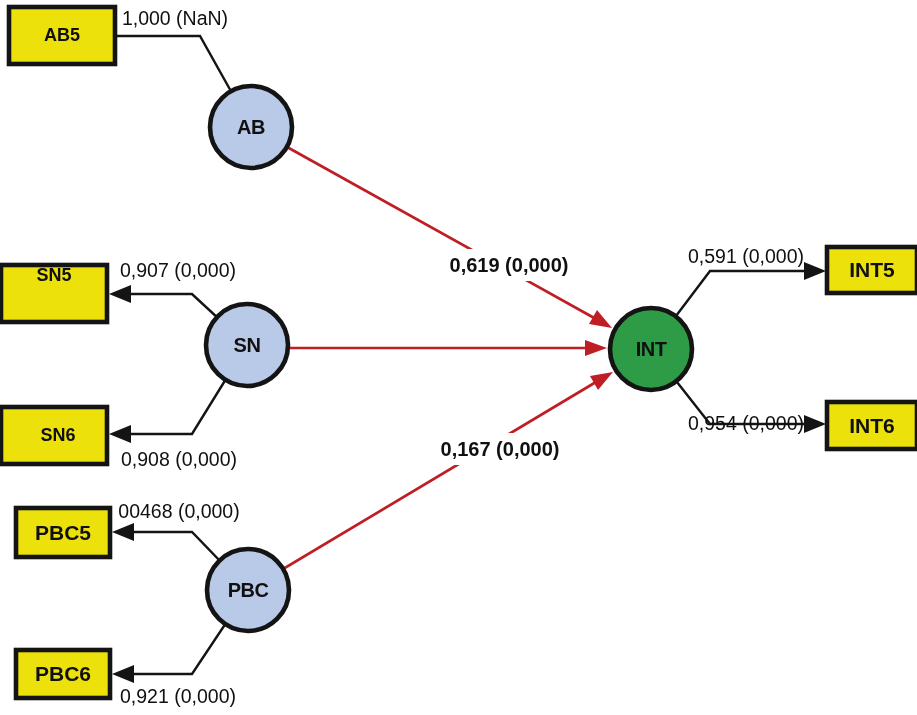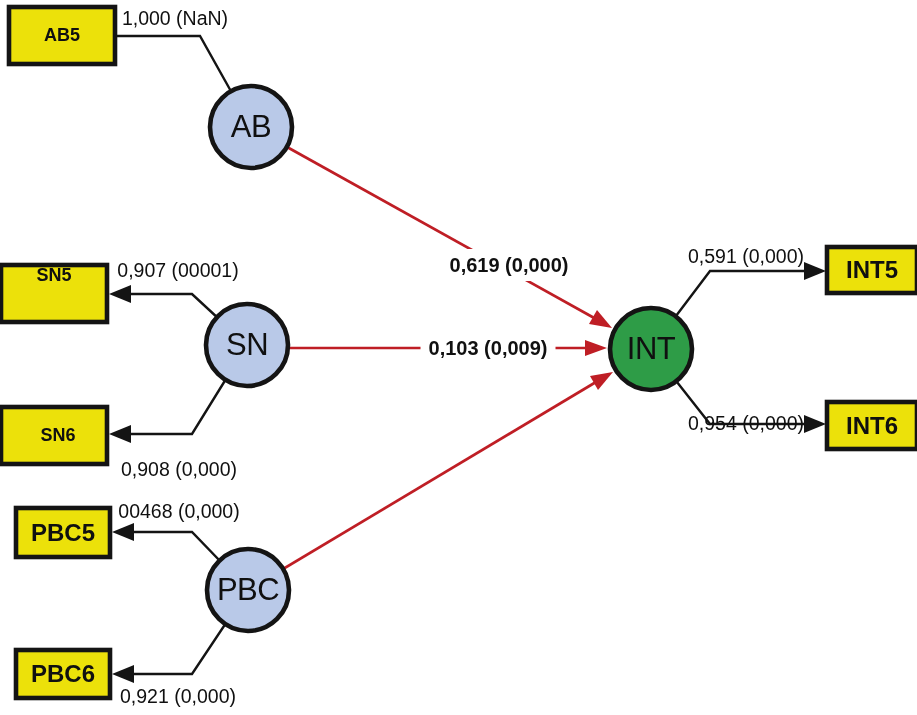--- a/index.html
+++ b/index.html
@@ -18,23 +18,23 @@
   .lat-circle{stroke:var(--c-black);stroke-width:4.6;}
   .lat-blue{fill:var(--c-blue);}
   .lat-green{fill:var(--c-green);}
   .bline{stroke:var(--c-black);stroke-width:2.4;fill:none;}
   .rline{stroke:var(--c-red);stroke-width:2.7;fill:none;}
   .barrow{fill:var(--c-black);stroke:none;}
   .rarrow{fill:var(--c-red);stroke:none;}
   
   .lbl{position:absolute;transform:translate(-50%,-50%);white-space:nowrap;
        color:#101010;line-height:1.1;}
-  .node-lbl{font-size:31px;font-weight:normal;letter-spacing:-0.5px;}
+  .node-lbl{font-size:20px;font-weight:bold;letter-spacing:-0.5px;}
   .box-lbl{font-size:18px;font-weight:bold;}
-  .box-lbl.small{font-size:24px;}
+  .box-lbl.small{font-size:21px;}
   .load-lbl{font-size:19.5px;font-weight:400;}
   .path-lbl{font-size:20px;font-weight:600;background:var(--c-background);
             padding:5px 8px;}
 </style>
 </head>
 <body>
 
 <div class="canvas">
 
   <svg width="917" height="715" viewBox="0 0 917 715">
@@ -82,23 +82,23 @@
 
   <div class="lbl box-lbl" style="left:62px;top:36px">AB5</div>
   <div class="lbl box-lbl" style="left:54px;top:276px">SN5</div>
   <div class="lbl box-lbl" style="left:58px;top:436px">SN6</div>
   <div class="lbl box-lbl small" style="left:63px;top:533px">PBC5</div>
   <div class="lbl box-lbl small" style="left:63px;top:674px">PBC6</div>
   <div class="lbl box-lbl small" style="left:872px;top:270px">INT5</div>
   <div class="lbl box-lbl small" style="left:872px;top:426px">INT6</div>
 
   <div class="lbl load-lbl" style="left:175px;top:19px">1,000 (NaN)</div>
-  <div class="lbl load-lbl" style="left:178px;top:271px">0,907 (00001)</div>
-  <div class="lbl load-lbl" style="left:179px;top:470px">0,908 (0,000)</div>
+  <div class="lbl load-lbl" style="left:178px;top:271px">0,907 (0,000)</div>
+  <div class="lbl load-lbl" style="left:179px;top:460px">0,908 (0,000)</div>
   <div class="lbl load-lbl" style="left:179px;top:512px">00468 (0,000)</div>
   <div class="lbl load-lbl" style="left:178px;top:697px">0,921 (0,000)</div>
   <div class="lbl load-lbl" style="left:746px;top:257px">0,591 (0,000)</div>
   <div class="lbl load-lbl" style="left:746px;top:424px">0,954 (0,000)</div>
 
   <div class="lbl path-lbl" style="left:509px;top:265px">0,619 (0,000)</div>
-  <div class="lbl path-lbl" style="left:488px;top:348px">0,103 (0,009)</div>
+  <div class="lbl path-lbl" style="left:500px;top:449px">0,167 (0,000)</div>
 
 </div>
 
 </body></html>

